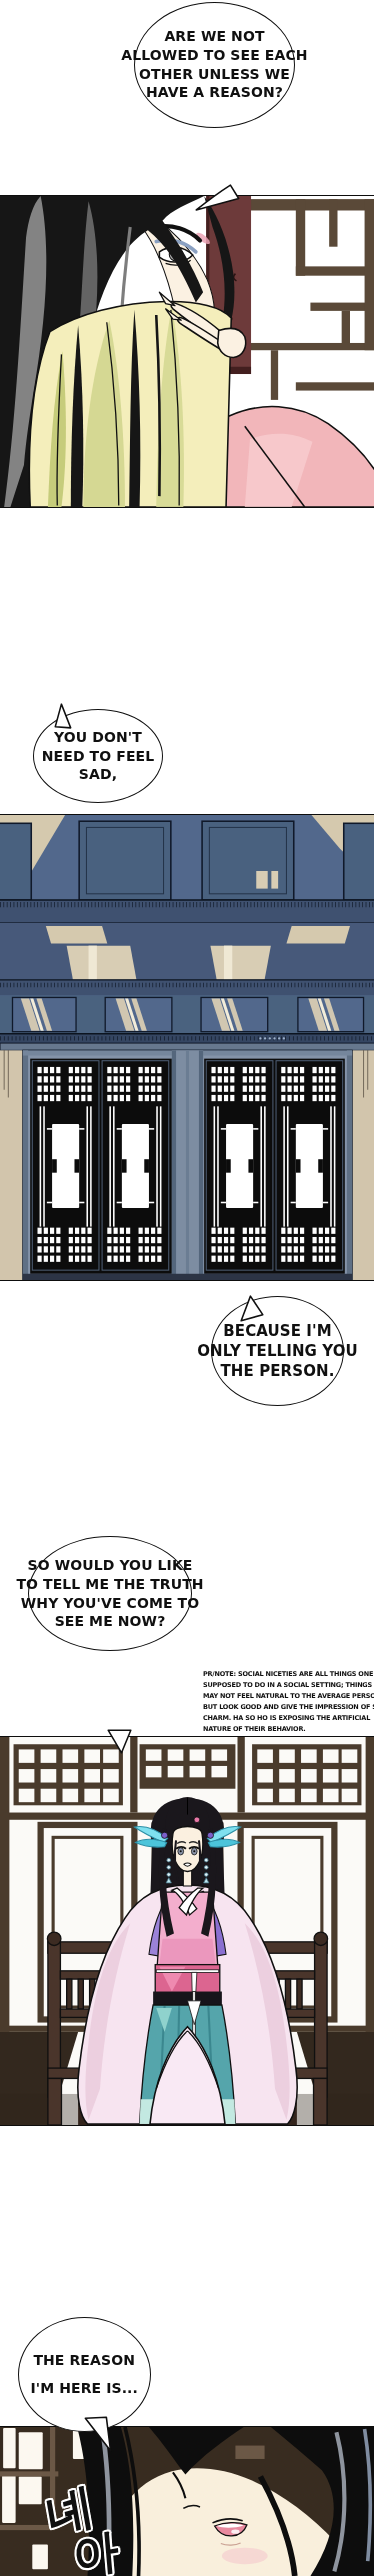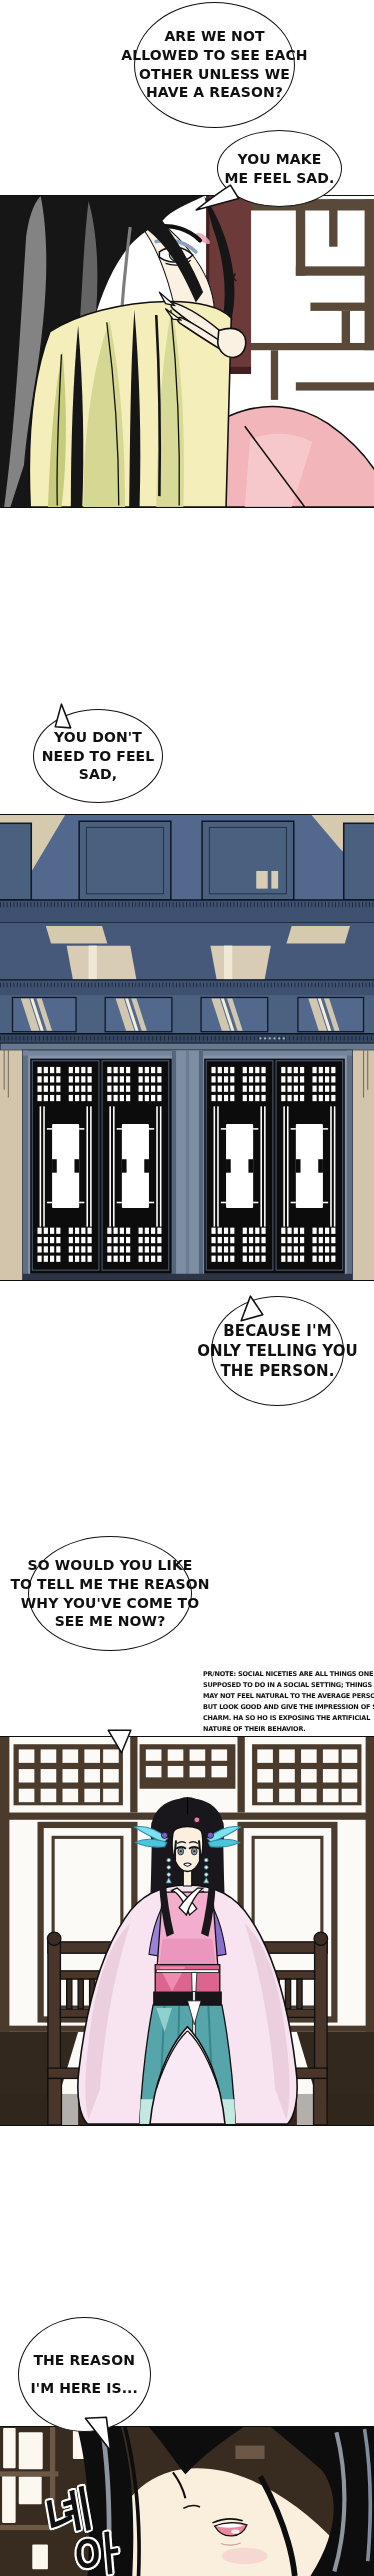--- a/index.html
+++ b/index.html
@@ -457,24 +457,20 @@
     </svg>
   </div>
 
   <div class="bubble" style="left:134px;top:1.6px;width:161px;height:126px;">
     <span class="ln">ARE WE NOT</span>
     <span class="ln">ALLOWED TO SEE EACH</span>
     <span class="ln">OTHER UNLESS WE</span>
     <span class="ln">HAVE A REASON?</span>
   </div>
 
-  <div class="bubble" style="left:217px;top:130px;width:125px;height:77px;">
-    <span class="ln">YOU MAKE</span>
-    <span class="ln">ME FEEL SAD.</span>
-  </div>
   <svg class="tail" style="left:192px;top:183px;width:52px;height:30px;" viewBox="0 0 100 58">
     <path d="M74,4 C52,18 28,36 8,52 L90,30 Z" fill="#ffffff" stroke="#101010" stroke-width="3" stroke-linejoin="round"></path>
   </svg>
 
   <div class="bubble" style="left:33px;top:709px;width:130px;height:94px;">
     <span class="ln">YOU DON'T</span>
     <span class="ln">NEED TO FEEL</span>
     <span class="ln">SAD,</span>
   </div>
   <svg class="tail" style="left:48px;top:702px;width:33px;height:27px;" viewBox="0 0 64 52">
@@ -486,21 +482,21 @@
     <span class="ln">ONLY TELLING YOU</span>
     <span class="ln">THE PERSON.</span>
   </div>
   <svg class="tail" style="left:235px;top:1294px;width:36px;height:31px;" viewBox="0 0 70 60">
     <path d="M30,4 L12,52 L54,40 Z" fill="#ffffff" stroke="#101010" stroke-width="3" stroke-linejoin="round"></path>
   </svg>
 
 
   <div class="bubble" style="left:28px;top:1536px;width:164px;height:115px;">
     <span class="ln">SO WOULD YOU LIKE</span>
-    <span class="ln">TO TELL ME THE REASON</span>
+    <span class="ln">TO TELL ME THE TRUTH</span>
     <span class="ln">WHY YOU'VE COME TO</span>
     <span class="ln">SEE ME NOW?</span>
   </div>
   <svg class="tail" style="left:102px;top:1727px;width:36px;height:29px;" viewBox="0 0 70 56">
     <path d="M12,6 L38,50 L56,6 Z" fill="#ffffff" stroke="#101010" stroke-width="3" stroke-linejoin="round"></path>
   </svg>
 
   <div class="note" style="left:203px;top:1669px;width:171px;">
     <span class="ln">PR/NOTE: SOCIAL NICETIES ARE ALL THINGS ONE IS</span>
     <span class="ln">SUPPOSED TO DO IN A SOCIAL SETTING; THINGS THAT</span>

